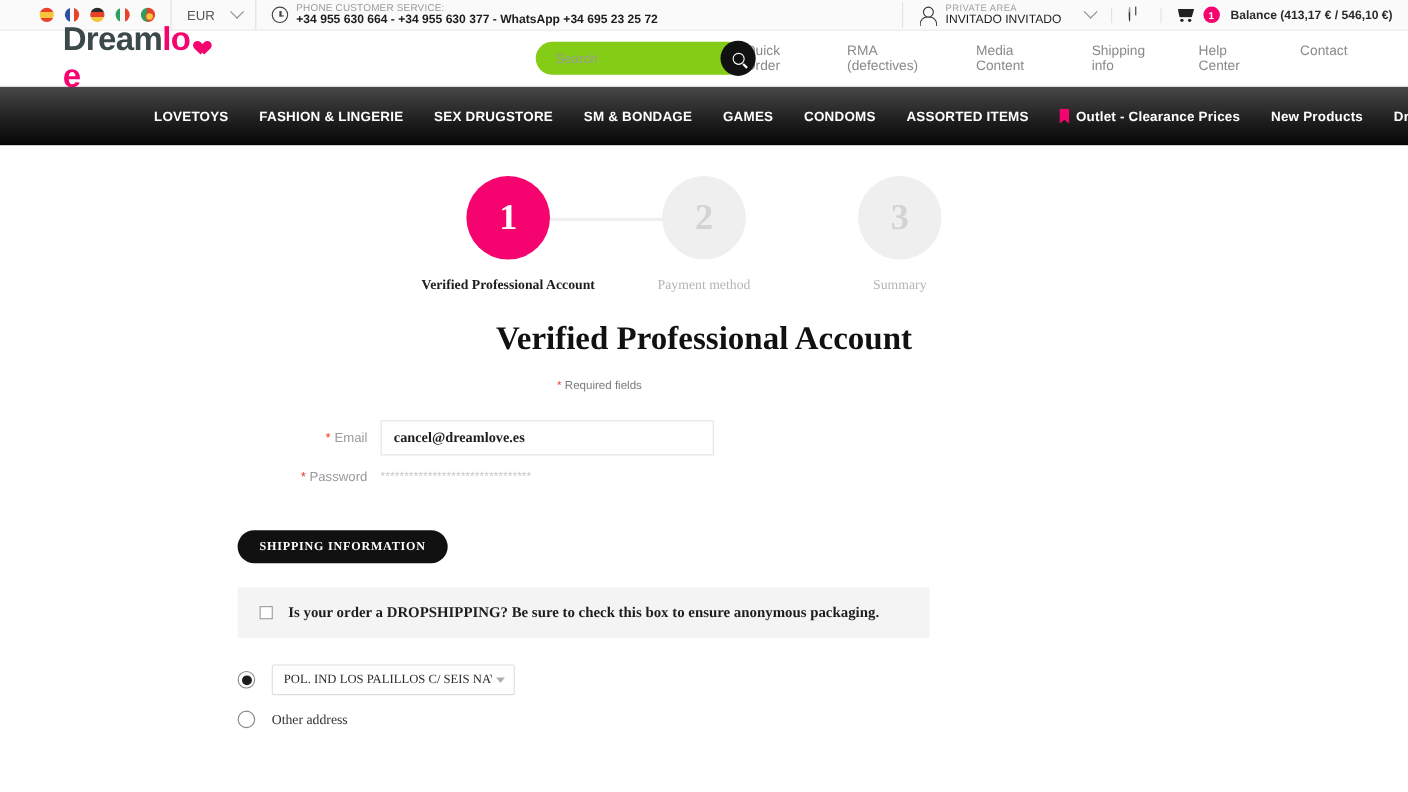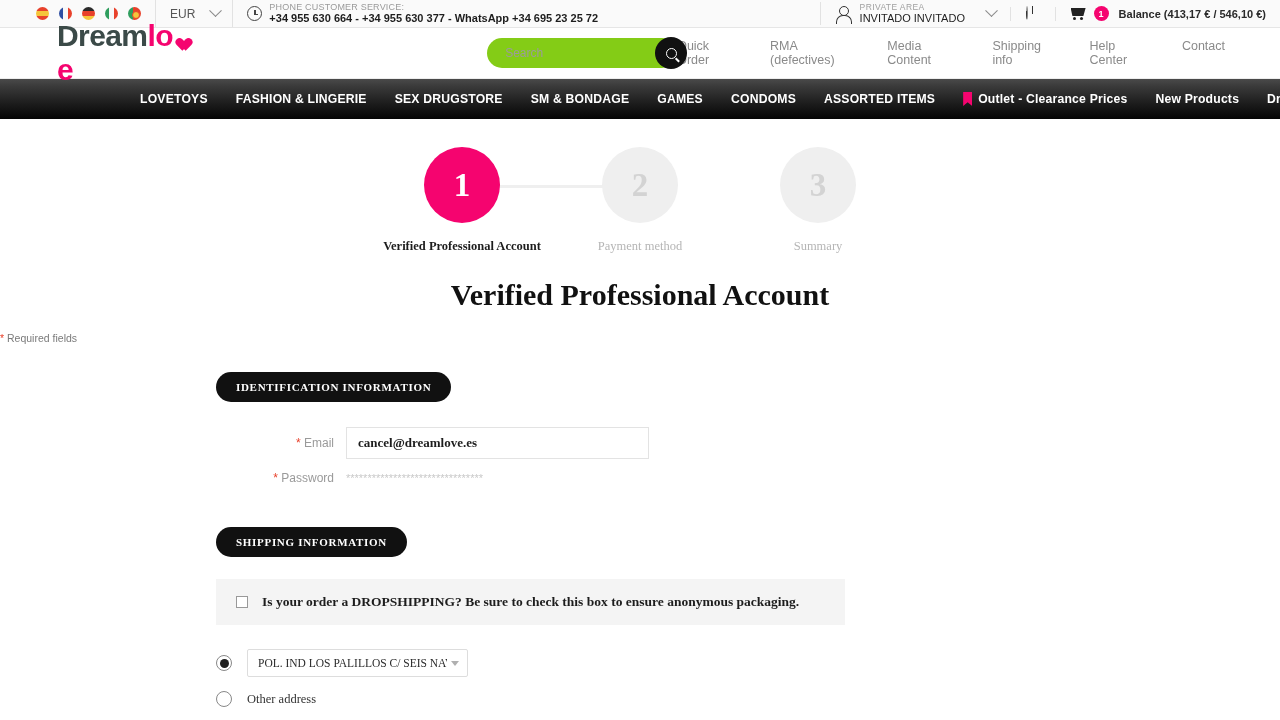--- a/index.html
+++ b/index.html
@@ -126,21 +126,21 @@
     background:#111;border:none;cursor:pointer;display:flex;align-items:center;justify-content:center;
   }
   .mag { width:11px;height:11px;border:1.6px solid #fff;border-radius:50%;position:relative; }
   .mag::after{content:"";position:absolute;right:-4px;bottom:-3px;width:5px;height:1.7px;background:#fff;transform:rotate(45deg);}
 
   .header-links { margin-left:auto; padding-right:55px; display:flex; gap:34px; }
   .header-links a { color:#8a8a8a; text-decoration:none; font-size:12.5px; }
 
   
   .mainnav {
-    height:40px;
+    height:53px;
     background:linear-gradient(to bottom,#4a4a4a 0%,#3a3a3a 18%,#1c1c1c 62%,#050505 100%);
     display:flex;align-items:center;padding-left:140px;gap:28px;
   }
   .mainnav a {
     color:#fff;text-decoration:none;font-size:12.2px;font-weight:bold;
     letter-spacing:.2px;white-space:nowrap;display:flex;align-items:center;gap:6px;
   }
   .nav-upper { text-transform:uppercase; }
   .tag-icon {
     width:9px;height:14px;background:#f5046f;display:inline-block;
@@ -167,21 +167,21 @@
     position:absolute;top:38px;height:3px;background:#efefef;width:178px;z-index:1;
   }
   .conn1 { left:calc(50% - 89px - 89px); }
 
   
   .page-title {
     text-align:center;margin-top:24px;font-family:"Liberation Serif",serif;
     font-size:30px;font-weight:bold;color:#111;
   }
   .req-note {
-    text-align:left;padding-right:190px;margin-top:20px;font-size:10.5px;color:#7a7a7a;
+    text-align:center;padding-right:190px;margin-top:20px;font-size:10.5px;color:#7a7a7a;
   }
   .req-star { color:#e8412b; }
 
   .form-area { padding-left:216px; }
   .pill {
     display:inline-block;background:#111;color:#fff;border-radius:17px;
     padding:9px 20px;font-size:11px;font-weight:bold;letter-spacing:.7px;
     font-family:"Liberation Serif",serif;
   }
   .id-pill { margin-top:28px; }
@@ -336,21 +336,20 @@
 
 <div class="page-title">Verified Professional Account</div>
 
 <div class="req-note">
   <span class="req-star">*</span>
   <span>Required fields</span>
 </div>
 
 <div class="form-area">
 
-  <div class="pill id-pill">IDENTIFICATION INFORMATION</div>
 
   <div class="field-row">
     <div class="field-label">
       <span class="star">*</span>
       <span>Email</span>
     </div>
     <input class="text-input" type="text" value="cancel@dreamlove.es" style="">
   </div>
 
   <div class="pw-row">

